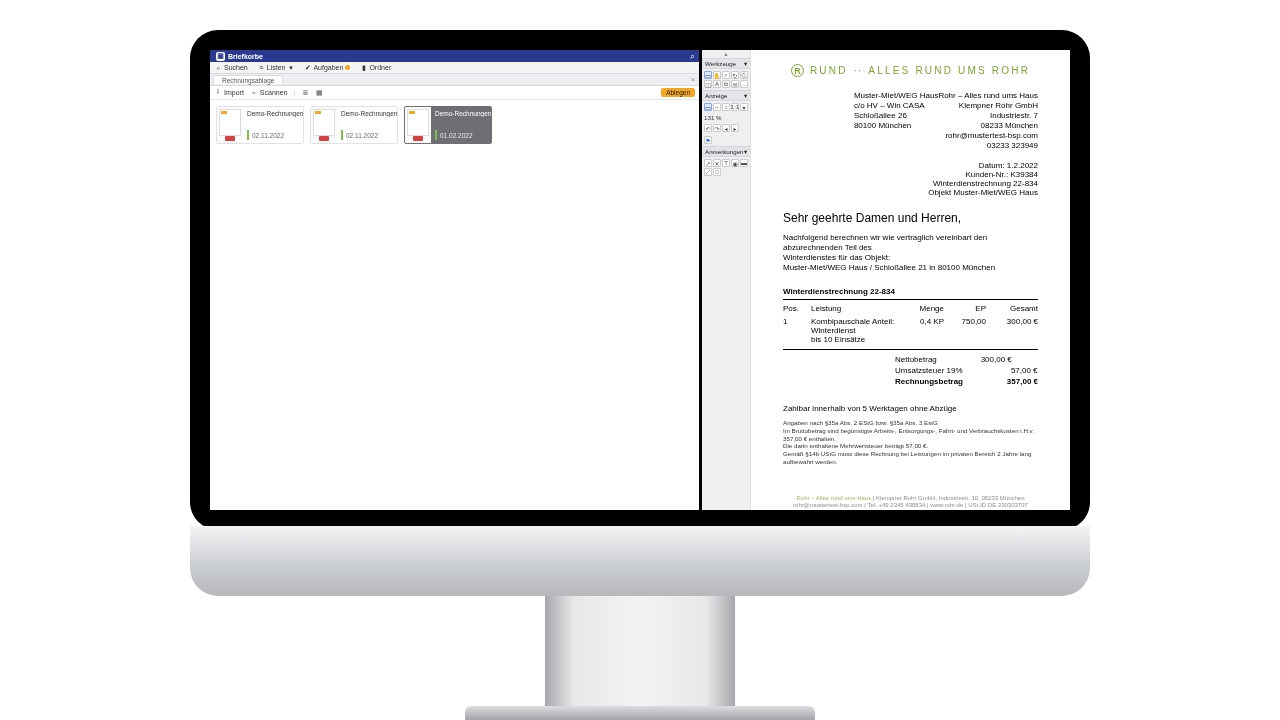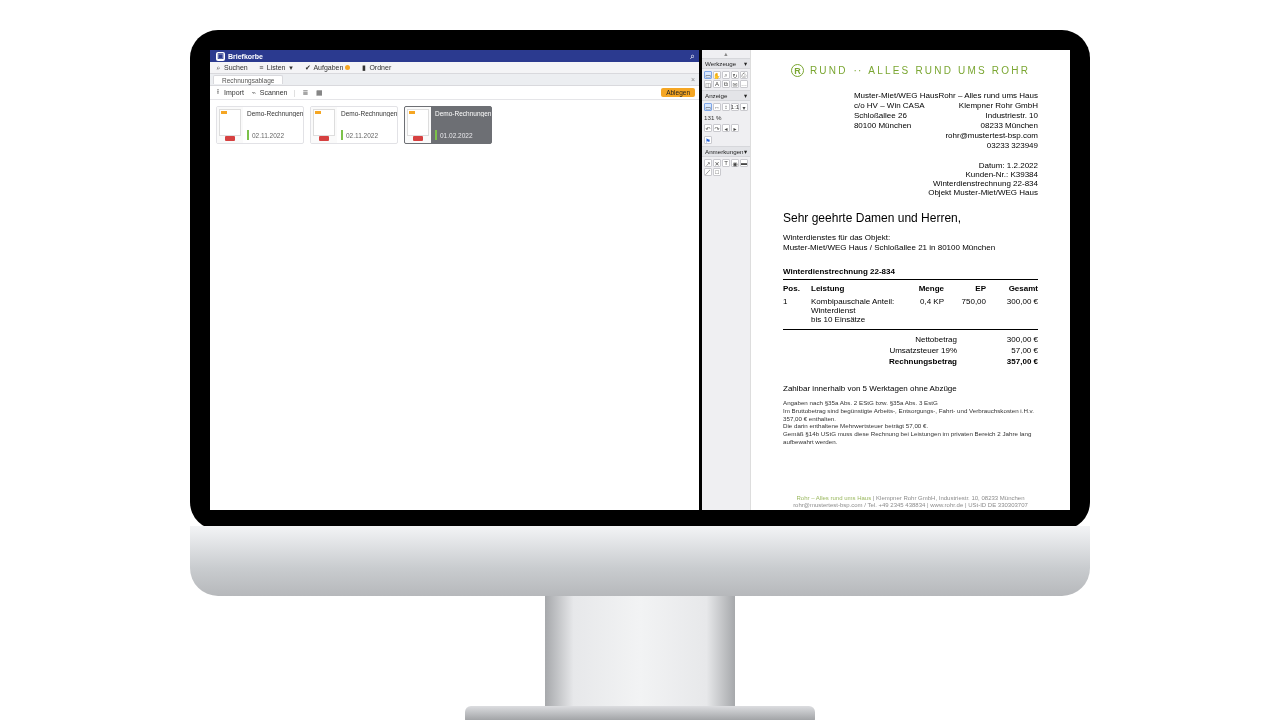--- a/index.html
+++ b/index.html
@@ -71,26 +71,26 @@
   .dots{color:#7aa631;letter-spacing:1px}
 
   .addr-row{display:flex;justify-content:flex-end;font-size:8px;line-height:1.25}
   .addr-row .right{text-align:right}
   .datum{margin-top:10px;text-align:right;font-size:8px}
   .salut{margin-top:14px;font-size:12px}
   .intro{margin-top:8px;font-size:8px;line-height:1.25}
 
   .inv-title{margin-top:14px;font-weight:bold;font-size:8px;border-bottom:1px solid #000;padding-bottom:3px}
   table.inv{width:100%;border-collapse:collapse;font-size:8px;margin-top:2px}
-  table.inv th{font-weight:bold;text-align:left;padding:2px 0}
+  table.inv th{font-weight:normal;text-align:left;padding:2px 0}
   table.inv th.right,table.inv td.right{text-align:right}
   table.inv td{padding:2px 0;vertical-align:top}
   .inv tbody tr:last-child td{border-bottom:1px solid #000;padding-bottom:5px}
   .totals{float:right;margin-top:4px;font-size:8px}
-  .totals div{display:flex;gap:26px;justify-content:flex-end;padding:1px 0}
+  .totals div{display:flex;gap:20px;padding:1px 0}
   .totals .amt{width:55px;text-align:right}
   .totals .bold{font-weight:bold}
   .clear{clear:both}
   .pay{margin-top:17px;font-size:8px}
   .fine{margin-top:6px;font-size:6.2px;color:#333;line-height:1.25}
   .footer{position:absolute;left:22px;right:22px;bottom:1px;font-size:6px;color:#8c8c8c;text-align:center;line-height:1.2}
   .footer .g{color:#9ab85f}
 </style>
 </head>
 <body>
@@ -266,36 +266,37 @@
             <div class="addr-row">
               <div>
                 <div>Muster-Miet/WEG Haus</div>
                 <div>c/o HV – Win CASA</div>
                 <div>Schloßallee 26</div>
                 <div>80100 München</div>
               </div>
               <div class="right">
                 <div>Rohr – Alles rund ums Haus</div>
                 <div>Klempner Rohr GmbH</div>
-                <div>Industriestr. 10</div>
+                <div>Industriestr. 7</div>
                 <div>08233 München</div>
                 <div>rohr@mustertest-bsp.com</div>
                 <div>03233 323949</div>
               </div>
             </div>
 
             <div class="datum">
               <div>Datum: 1.2.2022</div>
               <div>Kunden-Nr.: K39384</div>
               <div>Winterdienstrechnung 22-834</div>
               <div>Objekt Muster-Miet/WEG Haus</div>
             </div>
 
             <div class="salut">Sehr geehrte Damen und Herren,</div>
             <div class="intro">
+              <div>Nachfolgend berechnen wir wie vertraglich vereinbart den abzurechnenden Teil des</div>
               <div>Winterdienstes für das Objekt:</div>
               <div>Muster-Miet/WEG Haus / Schloßallee 21 in 80100 München</div>
             </div>
 
             <div class="inv-title">Winterdienstrechnung 22-834</div>
             <table class="inv">
               <thead>
                   <tr>
                 <th style="width:28px">Pos.</th>
                 <th>Leistung</th>

